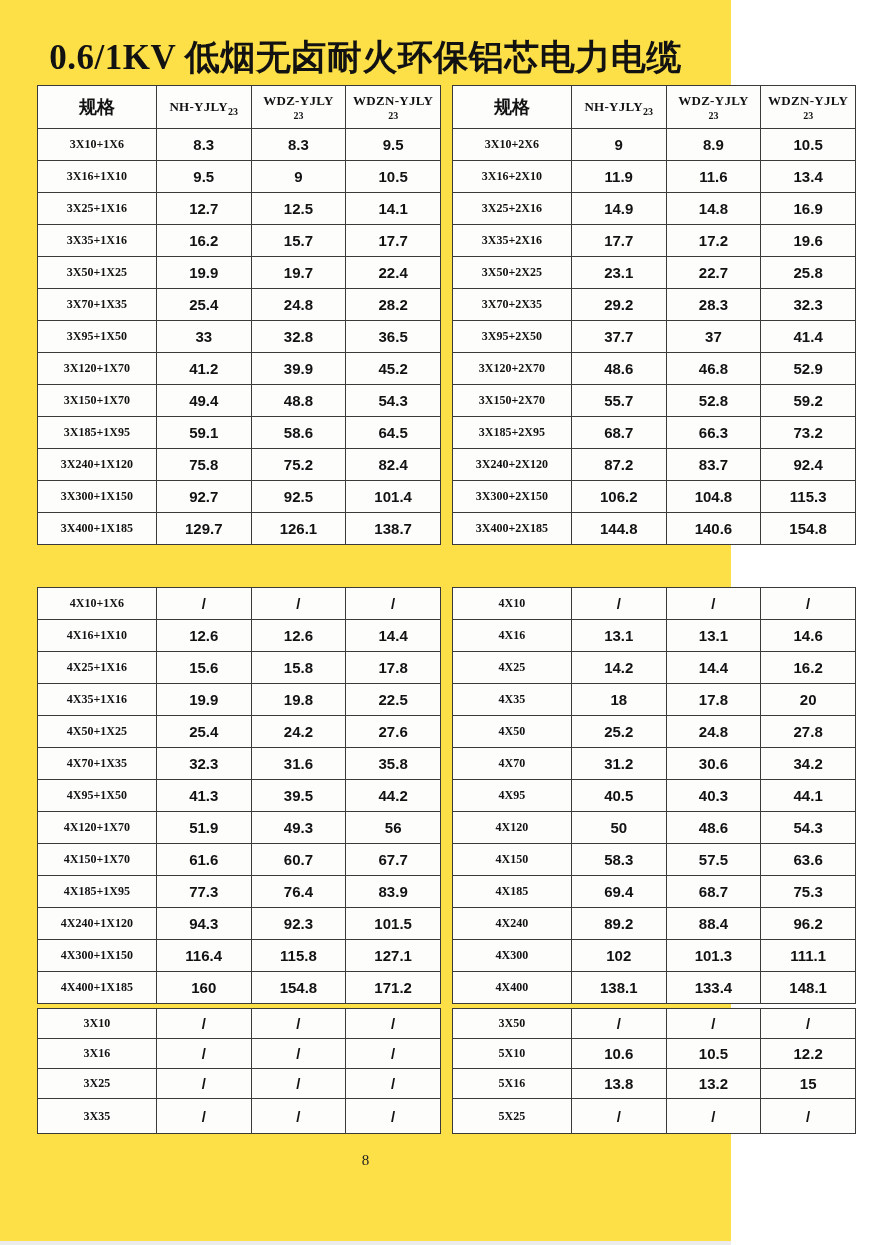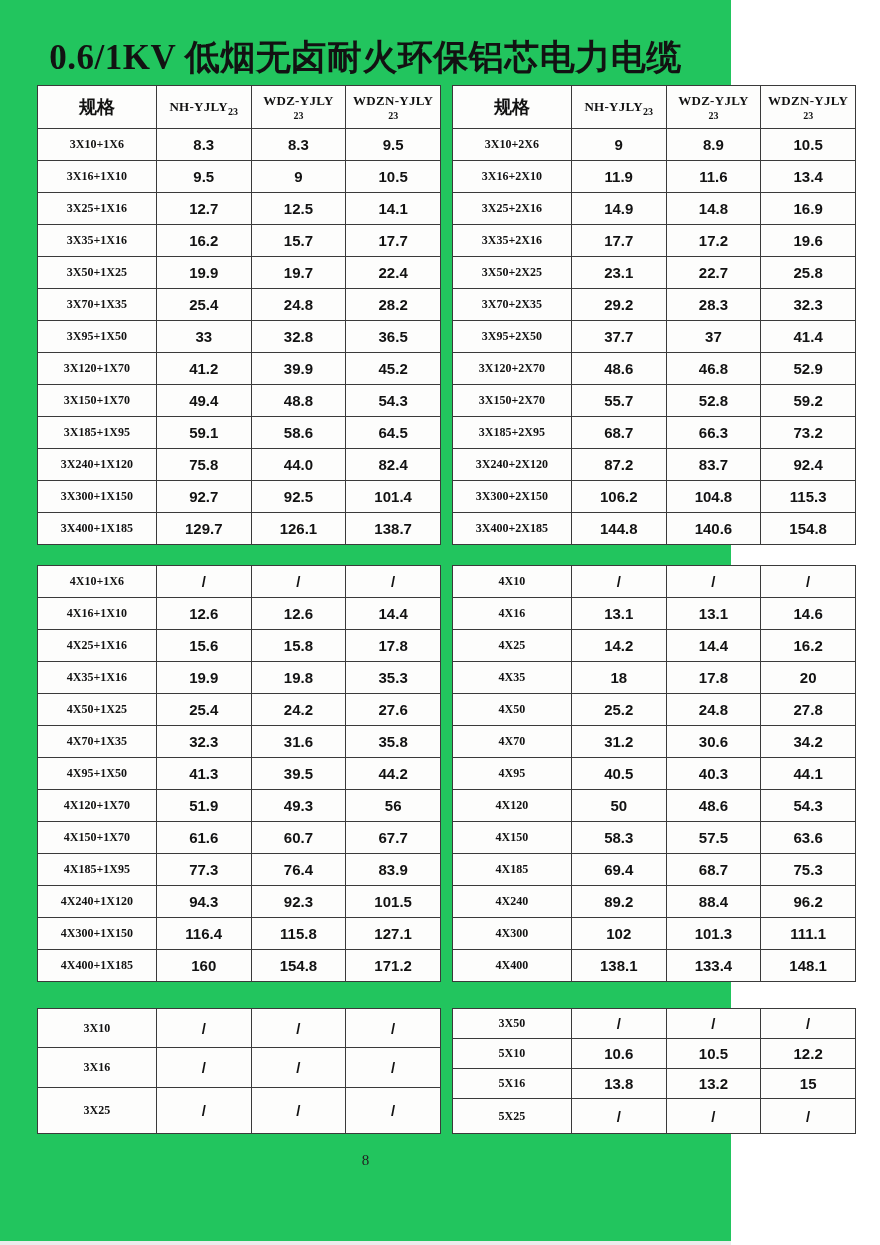--- a/index.html
+++ b/index.html
@@ -1,28 +1,28 @@
 <!DOCTYPE html>
 <html><head>
 <meta charset="utf-8">
 <style>
   * { margin:0; padding:0; box-sizing:border-box; }
   html,body { width:880px; height:1245px; background:#ffffff; }
   body { font-family:"Liberation Serif","DejaVu Serif",serif; color:#121212; overflow:hidden; }
-  .page { position:relative; width:731px; height:1245px; background:#22c55e; }
+  .page { position:relative; width:731px; height:1245px; background:#fde047; }
 
   .title {
     position:absolute; top:34px; left:0; width:100%;
     text-align:center; font-size:35px; font-weight:bold;
     letter-spacing:0.5px; white-space:nowrap;
   }
 
   .block { position:absolute; left:37px; width:819px; display:flex; gap:11px; }
   .block1 { top:85px; }
-  .block2 { top:565px; }
+  .block2 { top:587px; }
   .block3 { top:1008px; }
 
   table.tbl {
     width:404px; border-collapse:collapse; table-layout:fixed;
     background:#fdfdfc;
     padding-left:19px;
   }
   table.tbl th, table.tbl td {
     border:1px solid #3a3a3a; text-align:center; vertical-align:middle;
     overflow:hidden; white-space:nowrap;
@@ -139,21 +139,21 @@
           </tr>
           <tr>
             <td class="spec">3X185+1X95</td>
             <td class="val">59.1</td>
             <td class="val">58.6</td>
             <td class="val">64.5</td>
           </tr>
           <tr>
             <td class="spec">3X240+1X120</td>
             <td class="val">75.8</td>
-            <td class="val">44.0</td>
+            <td class="val">75.2</td>
             <td class="val">82.4</td>
           </tr>
           <tr>
             <td class="spec">3X300+1X150</td>
             <td class="val">92.7</td>
             <td class="val">92.5</td>
             <td class="val">101.4</td>
           </tr>
           <tr>
             <td class="spec">3X400+1X185</td>
@@ -292,21 +292,21 @@
           <tr>
             <td class="spec">4X25+1X16</td>
             <td class="val">15.6</td>
             <td class="val">15.8</td>
             <td class="val">17.8</td>
           </tr>
           <tr>
             <td class="spec">4X35+1X16</td>
             <td class="val">19.9</td>
             <td class="val">19.8</td>
-            <td class="val">35.3</td>
+            <td class="val">22.5</td>
           </tr>
           <tr>
             <td class="spec">4X50+1X25</td>
             <td class="val">25.4</td>
             <td class="val">24.2</td>
             <td class="val">27.6</td>
           </tr>
           <tr>
             <td class="spec">4X70+1X35</td>
             <td class="val">32.3</td>
@@ -467,20 +467,26 @@
             <td class="val">/</td>
             <td class="val">/</td>
             <td class="val">/</td>
           </tr>
           <tr>
             <td class="spec">3X25</td>
             <td class="val">/</td>
             <td class="val">/</td>
             <td class="val">/</td>
           </tr>
+          <tr>
+            <td class="spec">3X35</td>
+            <td class="val">/</td>
+            <td class="val">/</td>
+            <td class="val">/</td>
+          </tr>
         </tbody>
     </table>
     <table class="tbl">
       <colgroup>
           <col class="c-spec">
           <col class="c-val">
           <col class="c-val">
           <col class="c-val">
         </colgroup>
       <tbody>

